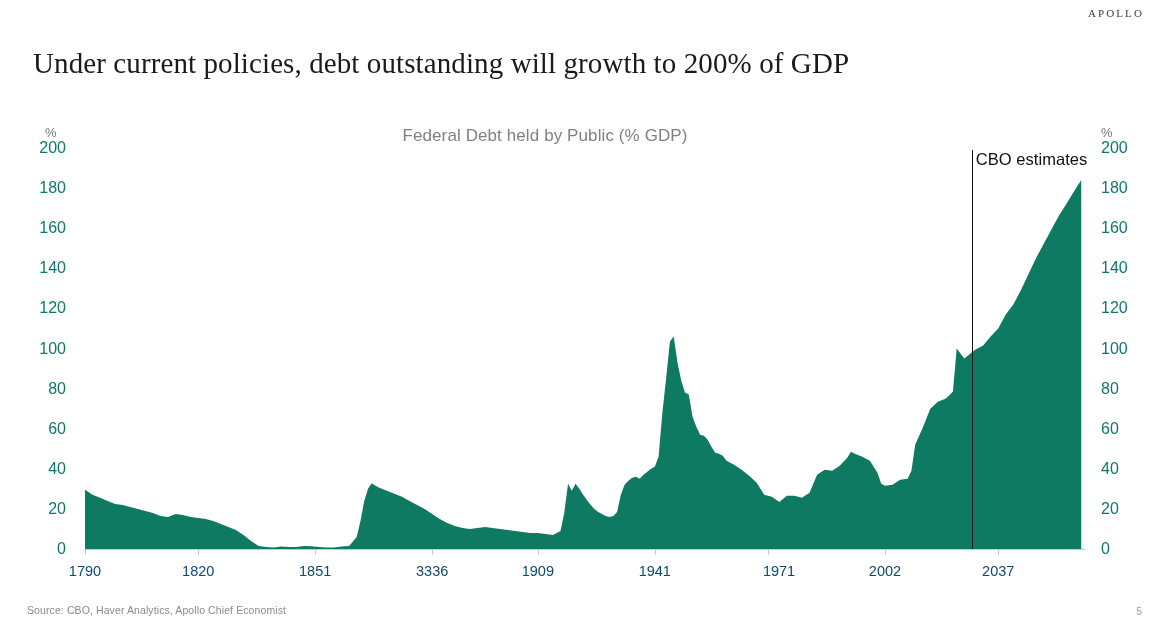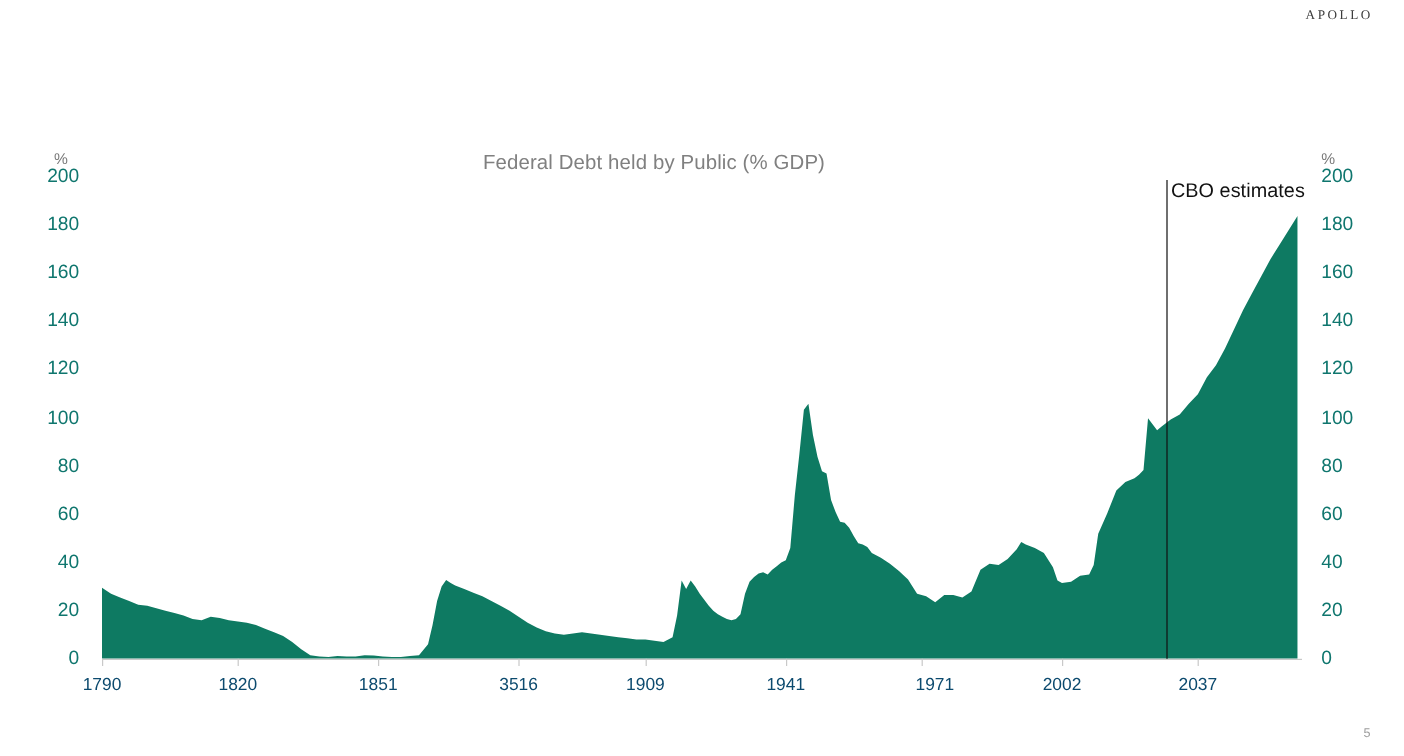--- a/index.html
+++ b/index.html
@@ -108,20 +108,21 @@
     font-size:10.5px; color:#9d9d9d;
   }
 </style>
 </head>
 <body>
 
 <div class="slide">
 
   <div class="brand">APOLLO</div>
 
+  <h1 class="slide-title">Under current policies, debt outstanding will growth to 200% of GDP</h1>
 
   <div class="chart">
 
     <div class="chart-title">Federal Debt held by Public (% GDP)</div>
 
     <div class="axis-unit left">%</div>
     <div class="axis-unit right">%</div>
 
     <div id="ytick-layer">
         <div class="ytick left" style="top: 28px;">200</div>
@@ -144,21 +145,21 @@
         <div class="ytick right" style="top: 348.8px;">40</div>
         <div class="ytick left" style="top: 388.9px;">20</div>
         <div class="ytick right" style="top: 388.9px;">20</div>
         <div class="ytick left" style="top: 429px;">0</div>
         <div class="ytick right" style="top: 429px;">0</div>
       </div>
     <div id="xtick-layer">
         <div class="xtick" style="left: 85px; top: 451px;">1790</div>
         <div class="xtick" style="left: 198.208px; top: 451px;">1820</div>
         <div class="xtick" style="left: 315.189px; top: 451px;">1851</div>
-        <div class="xtick" style="left: 432.17px; top: 451px;">3516</div>
+        <div class="xtick" style="left: 432.17px; top: 451px;">3336</div>
         <div class="xtick" style="left: 537.83px; top: 451px;">1909</div>
         <div class="xtick" style="left: 654.811px; top: 451px;">1941</div>
         <div class="xtick" style="left: 768.019px; top: 451px; margin-left: 11px;">1971</div>
         <div class="xtick" style="left: 885px; top: 451px;">2002</div>
         <div class="xtick" style="left: 998.208px; top: 451px;">2037</div>
       </div>
 
     <div class="plot">
       <svg id="plot-svg" width="1000" height="401" viewBox="0 0 1000 401" preserveAspectRatio="none">
         <path id="area-path" d="M 0.00 401.00 L 0.00 341.85 L 7.55 346.87 L 15.09 349.87 L 22.64 352.88 L 30.19 355.89 L 37.74 356.89 L 45.28 358.89 L 52.83 360.90 L 60.38 362.90 L 67.92 364.91 L 75.47 367.92 L 83.02 368.92 L 90.57 365.91 L 98.11 366.92 L 105.66 368.92 L 113.21 369.92 L 120.75 370.93 L 128.30 372.93 L 135.85 375.94 L 143.40 378.94 L 150.94 381.95 L 158.49 386.96 L 166.04 392.98 L 173.58 397.99 L 181.13 399.00 L 188.68 399.40 L 196.23 398.59 L 203.77 399.00 L 211.32 399.00 L 218.87 397.99 L 226.42 398.19 L 233.96 399.00 L 241.51 399.40 L 249.06 399.60 L 256.60 398.59 L 264.15 397.99 L 271.70 388.97 L 275.47 372.93 L 279.25 352.88 L 283.02 340.85 L 286.79 335.24 L 290.57 337.84 L 294.34 339.85 L 301.89 342.86 L 309.43 345.86 L 316.98 348.87 L 324.53 352.88 L 332.08 356.89 L 339.62 360.90 L 347.17 365.91 L 354.72 370.93 L 362.26 374.94 L 369.81 377.94 L 377.36 379.95 L 384.91 380.95 L 392.45 379.95 L 400.00 378.94 L 407.55 379.95 L 415.09 380.95 L 422.64 381.95 L 430.19 382.95 L 437.74 383.96 L 445.28 384.96 L 452.83 384.96 L 460.38 385.96 L 467.92 386.96 L 475.47 382.95 L 479.25 364.91 L 483.02 335.84 L 486.79 342.86 L 490.57 335.84 L 494.34 340.85 L 498.11 346.87 L 501.89 351.88 L 505.66 356.89 L 509.43 360.90 L 513.21 363.91 L 516.98 365.91 L 520.75 367.92 L 524.53 368.92 L 528.30 367.92 L 532.08 363.91 L 535.85 346.87 L 539.62 336.84 L 543.40 332.83 L 547.17 329.82 L 550.94 328.82 L 554.72 330.82 L 558.49 326.81 L 562.26 323.81 L 566.04 320.80 L 569.81 318.80 L 573.58 308.77 L 577.36 264.66 L 581.13 230.58 L 584.91 193.48 L 588.68 188.47 L 592.45 214.53 L 596.23 232.58 L 600.00 244.61 L 603.77 246.62 L 607.55 268.67 L 611.32 278.69 L 615.09 286.72 L 618.87 287.72 L 622.64 291.73 L 626.42 298.75 L 630.19 304.76 L 633.96 305.76 L 637.74 307.77 L 641.51 312.78 L 649.06 316.79 L 656.60 321.80 L 664.15 327.82 L 671.70 334.83 L 679.25 346.87 L 686.79 348.87 L 694.34 353.88 L 701.89 347.87 L 709.43 347.87 L 716.98 349.87 L 724.53 344.86 L 732.08 326.81 L 739.62 321.80 L 747.17 322.81 L 754.72 317.79 L 762.26 309.77 L 766.04 303.76 L 769.81 305.76 L 777.36 308.77 L 784.91 312.78 L 792.45 324.81 L 796.23 335.84 L 800.00 337.84 L 807.55 336.84 L 815.09 331.83 L 822.64 330.82 L 826.42 322.81 L 830.19 296.74 L 837.74 279.70 L 845.28 260.65 L 852.83 253.63 L 860.38 250.63 L 864.15 247.62 L 867.92 243.61 L 871.70 200.50 L 875.47 205.51 L 879.25 210.53 L 883.02 207.52 L 886.79 204.51 L 890.57 201.50 L 898.11 197.49 L 905.66 188.47 L 913.21 180.45 L 920.75 166.42 L 928.30 156.39 L 935.85 142.36 L 943.40 126.31 L 950.94 110.28 L 958.49 96.24 L 966.04 82.20 L 973.58 68.17 L 981.13 56.14 L 988.68 44.11 L 996.23 32.08 L 996.23 401.00 Z" fill="#0e7a62"></path>
@@ -176,15 +177,16 @@
         <div class="tickmark" style="left: 768.019px;"></div>
         <div class="tickmark" style="left: 885px;"></div>
         <div class="tickmark" style="left: 998.208px;"></div>
       </div>
 
     <div class="cbo-line" id="cbo-line" style="left: 971.792px; top: 38px; height: 399px; background: rgb(17, 17, 17);"></div>
     <div class="cbo-label" id="cbo-label" style="left: 975.792px; top: 38px; color: rgb(17, 17, 17);">CBO estimates</div>
 
   </div>
 
+  <div class="source">Source: CBO, Haver Analytics, Apollo Chief Economist</div>
   <div class="pagenum">5</div>
 
 </div>
 
 </body></html>

